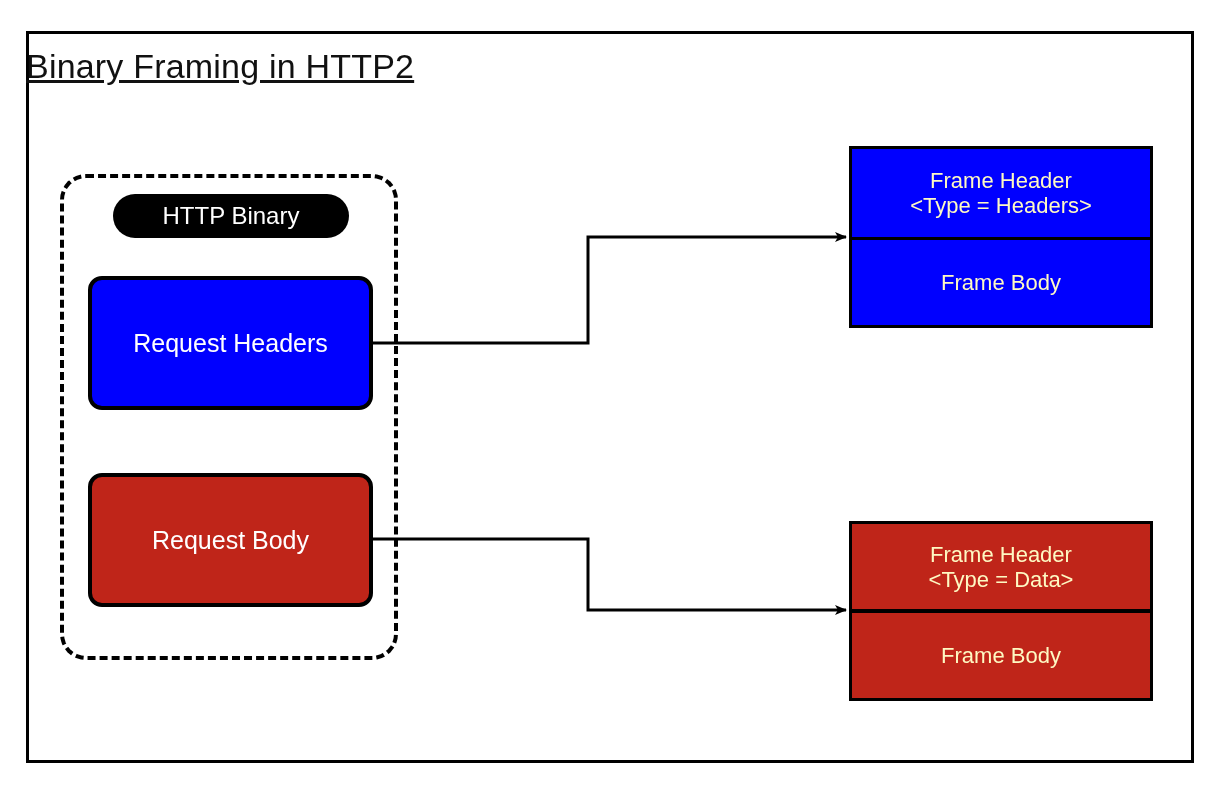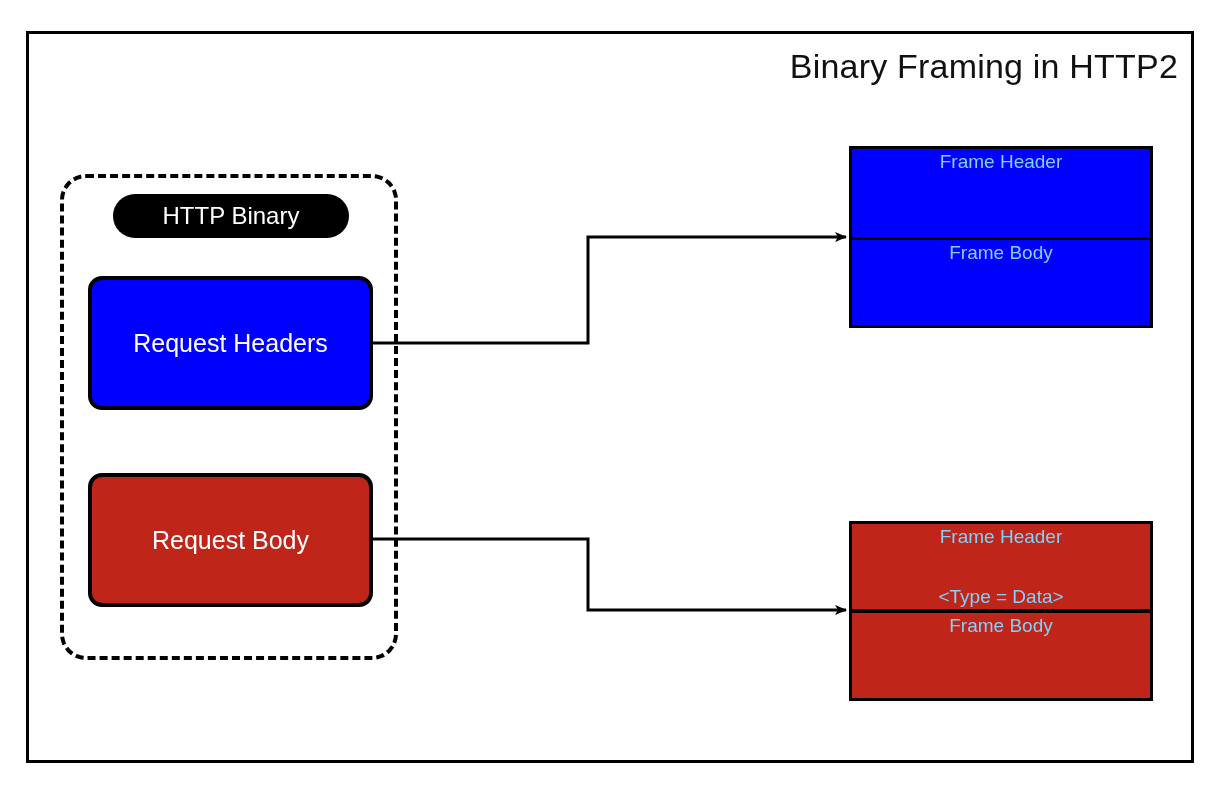--- a/index.html
+++ b/index.html
@@ -33,26 +33,27 @@
     background: #ffffff;
     box-sizing: border-box;
   }
 
   
   .diagram-title {
     position: absolute;
     left: 26px;
     top: 45px;
     width: 1152px;
-    text-align: right;
+    text-align: left;
     font-size: 34px;
     line-height: 42px;
     color: #111111;
     letter-spacing: 0.2px;
     white-space: nowrap;
+    text-decoration: underline;
   }
 
   
   .message-container {
     position: absolute;
     left: 60px;
     top: 174px;
     width: 338px;
     height: 486px;
     border: 4px dashed #000000;
@@ -104,23 +105,23 @@
     border: 3px solid #000000;
     box-sizing: border-box;
   }
   .frame-box.blue { top: 146px; height: 182px; background: #0000FF; }
   .frame-box.red  { top: 521px; height: 180px; background: #BF2519; }
 
   .frame-cell {
     display: flex;
     flex-direction: column;
     align-items: center;
-    justify-content: space-between;
-    color: #7dd3fc;
-    font-size: 19px;
+    justify-content: center;
+    color: #fef9c3;
+    font-size: 22px;
     line-height: 25px;
     text-align: center;
     box-sizing: border-box;
   }
   .frame-box.blue .frame-cell { height: 50%; }
   .frame-box.blue .frame-cell.cell-body { border-top: 3px solid #000000; }
   .frame-box.red  .frame-cell.cell-header { height: 49%; }
   .frame-box.red  .frame-cell.cell-body { height: 51%; border-top: 4px solid #000000; }
 
   .frame-cell span { display: block; white-space: nowrap; }
@@ -152,20 +153,21 @@
     <span>Request Headers</span>
   </div>
 
   <div class="part-box body">
     <span>Request Body</span>
   </div>
 
   <div class="frame-box blue">
     <div class="frame-cell cell-header">
       <span>Frame Header</span>
+      <span>&lt;Type = Headers&gt;</span>
     </div>
     <div class="frame-cell cell-body">
       <span>Frame Body</span>
     </div>
   </div>
 
   <div class="frame-box red">
     <div class="frame-cell cell-header">
       <span>Frame Header</span>
       <span>&lt;Type = Data&gt;</span>

